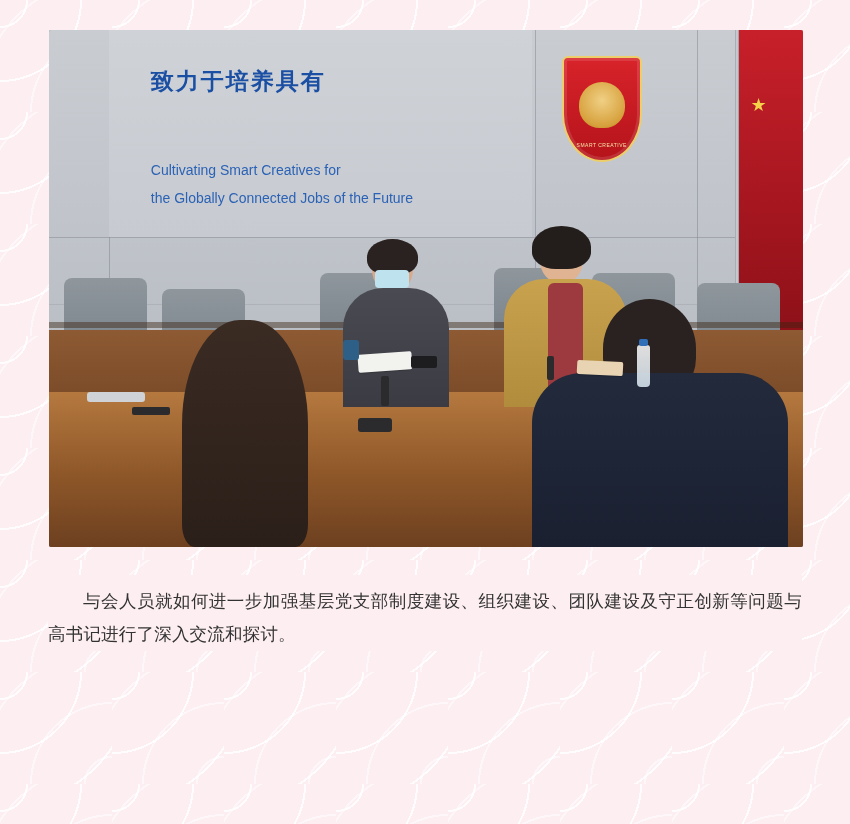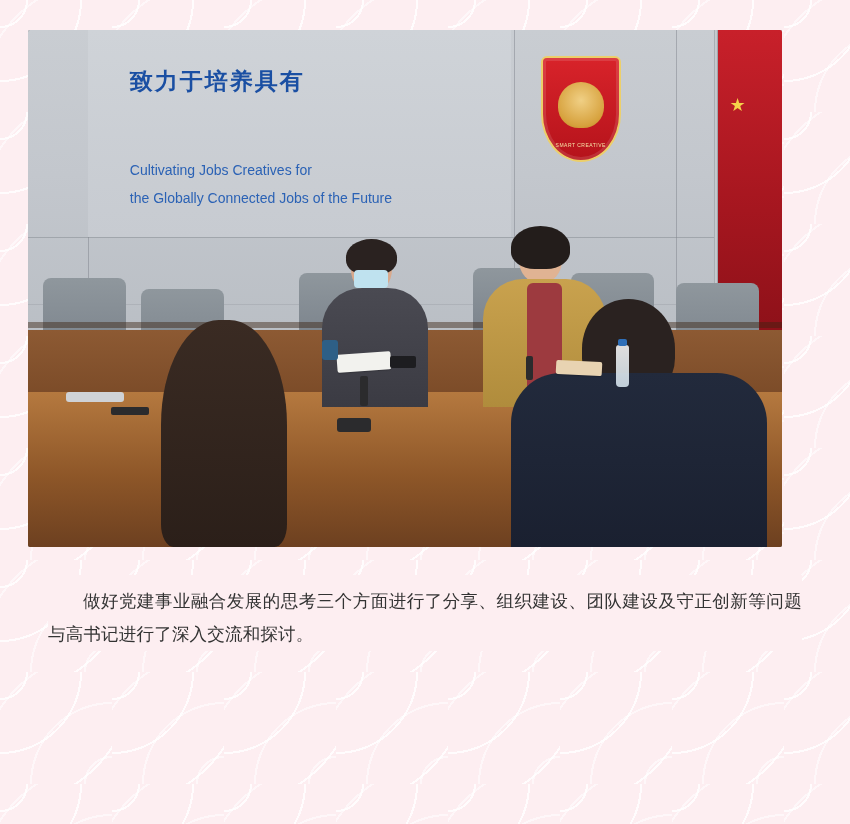--- a/index.html
+++ b/index.html
@@ -51,21 +51,21 @@
     letter-spacing: 0.2px;
     text-align: justify;
     text-indent: 2em;
     margin: 0;
   }
   .top-para {
     padding-top: 26px;
     padding-bottom: 8px;
   }
   .figure-wrap {
-    margin: 30px 48px 0 28px;
+    margin: 30px 48px 0 49px;
     position: relative;
   }
   .photo {
     position: relative;
     width: 754px;
     height: 517px;
     overflow: hidden;
     background: #6b6f73;
     border-radius: 2px;
   }
@@ -208,21 +208,21 @@
 
         <div class="wall"></div>
         <div class="wall-panel-line" style="left:8%"></div>
         <div class="wall-panel-line" style="left:64.5%"></div>
         <div class="wall-panel-line" style="left:86%"></div>
         <div class="wall-seam" style="top:40%"></div>
         <div class="wall-seam" style="top:53%;opacity:.5"></div>
 
         <div class="screen-board"></div>
         <div class="headline-cn1">致力于培养具有</div>
-        <div class="headline-en1">Cultivating Jobs Creatives for</div>
+        <div class="headline-en1">Cultivating Smart Creatives for</div>
         <div class="headline-en2">the Globally Connected Jobs of the Future</div>
 
         <div class="crest">
           <div class="crest-inner"></div>
           <div class="crest-label">SMART CREATIVE</div>
         </div>
 
         <div class="flagpole"></div>
         <div class="flag">
           <div class="flag-star">★</div>
@@ -271,17 +271,17 @@
         <div class="doc-paper" style="left:41%;top:62.5%;width:54px;height:18px;transform:rotate(-4deg);"></div>
         <div class="doc-paper" style="left:70%;top:64%;width:46px;height:14px;transform:rotate(3deg);background:#e8d3b2;"></div>
         <div style="position:absolute;left:39%;top:60%;width:16px;height:20px;background:#2e5f86;border-radius:3px;"></div>
         <div style="position:absolute;left:48%;top:63%;width:26px;height:12px;background:#1d1d20;border-radius:2px;"></div>
         <div style="position:absolute;left:5%;top:70%;width:58px;height:10px;background:#cfd2d6;border-radius:3px;"></div>
         <div style="position:absolute;left:11%;top:73%;width:38px;height:8px;background:#2b2b2d;border-radius:2px;"></div>
       </div>
     </div>
 
     <div class="para-block bottom-para-wrap">
-      <p class="para bottom-para">做好党建事业融合发展的思考三个方面进行了分享、组织建设、团队建设及守正创新等问题与高书记进行了深入交流和探讨。</p>
+      <p class="para bottom-para">与会人员就如何进一步加强基层党支部制度建设、组织建设、团队建设及守正创新等问题与高书记进行了深入交流和探讨。</p>
     </div>
 
   </div>
 </div>
 
 </body></html>

